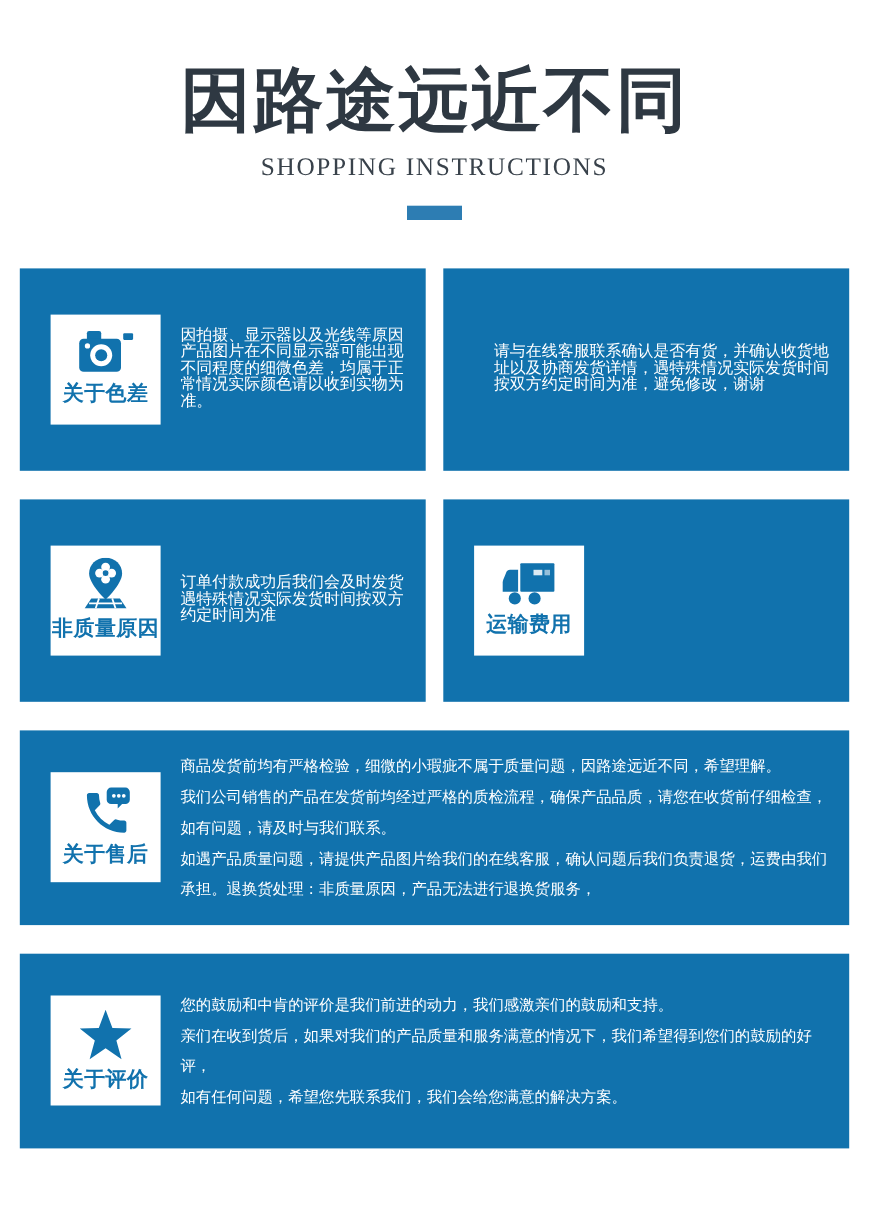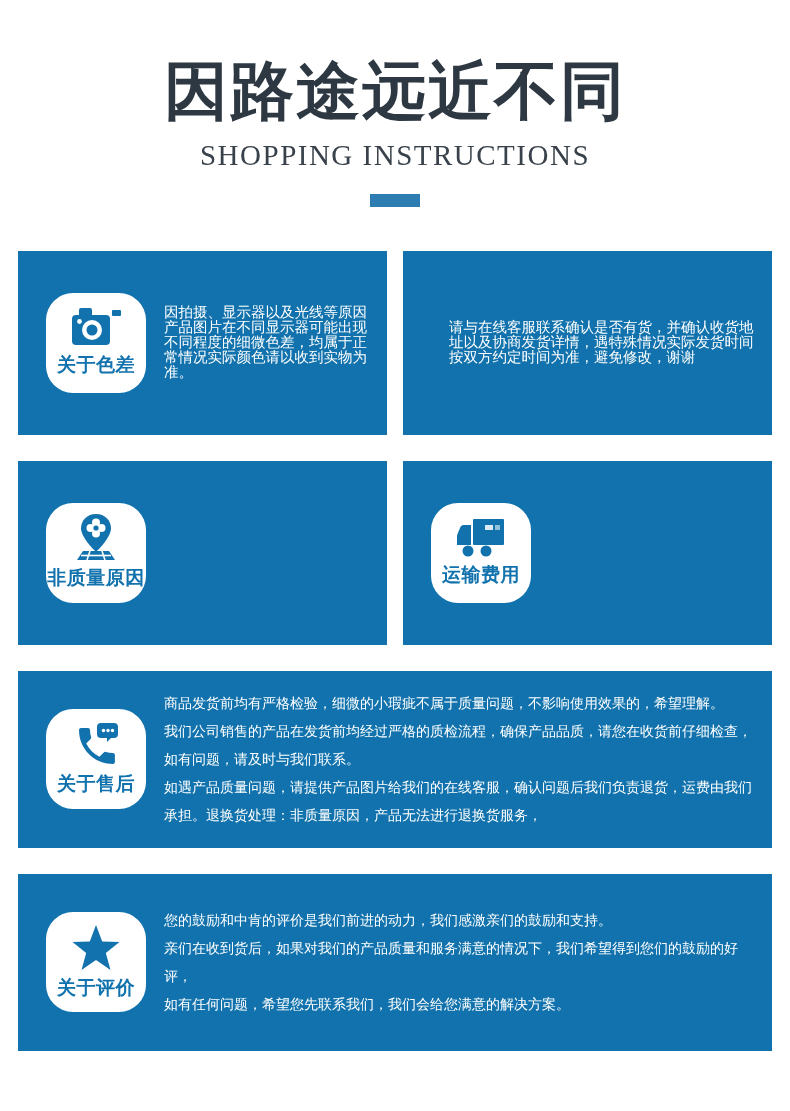--- a/index.html
+++ b/index.html
@@ -11,21 +11,21 @@
     overflow: hidden;
   }
   .header { text-align: center; padding-top: 54px; }
   .page-title {
     font-family: "Liberation Serif", "DejaVu Serif", serif;
     font-size: 64px; font-weight: bold; color: #2e3842;
     line-height: 1.2; letter-spacing: 2px;
   }
   .page-subtitle {
     font-family: "Liberation Serif", "DejaVu Serif", serif;
-    font-size: 29px; color: #39424b; letter-spacing: 1.5px;
+    font-size: 23px; color: #39424b; letter-spacing: 1.5px;
     margin-top: 8px;
   }
   .title-divider {
     width: 50px; height: 13px; background: #2d7db3;
     margin: 22px auto 0;
   }
   .cards-grid {
     display: grid;
     grid-template-columns: 1fr 1fr;
     column-gap: 16px; row-gap: 26px;
@@ -37,21 +37,20 @@
     height: 184px;
     padding: 0 12px 0 28px;
   }
   .card.full { grid-column: 1 / 3; height: 177px; }
   .tile {
     width: 100px; height: 100px; background: #ffffff;
     flex: 0 0 100px;
     display: flex; flex-direction: column;
     align-items: center; justify-content: center;
     gap: 3px;
-    border-radius: 27px;
   }
   .tile svg { display: block; }
   .tile-label {
     color: #1172ad; font-weight: bold; font-size: 19px;
     letter-spacing: 0.5px; white-space: nowrap;
   }
   .card-text {
     color: #ffffff;
     margin-left: 18px;
     white-space: pre-line;
@@ -99,20 +98,22 @@
         <line x1="30" y1="37" x2="33" y2="46" stroke="#ffffff" stroke-width="1.6"></line>
         <path d="M24 0 C15.2 0 9 6.3 9 14.3 C9 24 24 38 24 38 C24 38 39 24 39 14.3 C39 6.3 32.8 0 24 0 Z"></path>
         <circle cx="24" cy="8.5" r="4" fill="#ffffff"></circle>
         <circle cx="29.5" cy="14" r="4" fill="#ffffff"></circle>
         <circle cx="24" cy="19.5" r="4" fill="#ffffff"></circle>
         <circle cx="18.5" cy="14" r="4" fill="#ffffff"></circle>
         <circle cx="24" cy="14" r="2.6"></circle>
       </svg>
       <div class="tile-label">非质量原因</div>
     </div>
+    <div class="card-text">订单付款成功后我们会及时发货
+遇特殊情况实际发货时间按双方约定时间为准</div>
   </div>
 
   <div class="card">
     <div class="tile">
       <svg class="icon" width="52" height="42" viewBox="0 0 52 42">
         <rect x="18" y="2" width="31" height="26" rx="1"></rect>
         <path d="M16 8 L8.5 8 C7 8 5.8 9 5.2 10.4 L2.5 17 C2.2 17.8 2 18.6 2 19.5 L2 28 L16 28 Z"></path>
         <circle cx="13" cy="34" r="5.5"></circle>
         <circle cx="31" cy="34" r="5.5"></circle>
         <rect x="30" y="8" width="8" height="5" fill="#ffffff" opacity="0.85"></rect>
@@ -126,21 +127,21 @@
     <div class="tile">
       <svg class="icon" width="48" height="46" viewBox="0 0 48 46">
         <path d="M14.2 21.6 c2.9 5.7 7.5 10.3 13.2 13.2 l4.4-4.4 c0.5-0.5 1.3-0.7 2-0.5 c2.2 0.7 4.7 1.1 7.1 1.1 c1.1 0 2 0.9 2 2 v7 c0 1.1-0.9 2-2 2 C22.1 42 7 26.9 7 8 c0-1.1 0.9-2 2-2 h7 c1.1 0 2 0.9 2 2 c0 2.5 0.4 4.9 1.1 7.1 c0.2 0.7 0.1 1.5-0.5 2 l-4.4 4.5 z"></path>
         <path d="M29 1 h13 a4 4 0 0 1 4 4 v7 a4 4 0 0 1 -4 4 h-3 l-4 4 v-4 h-6 a4 4 0 0 1 -4-4 v-7 a4 4 0 0 1 4-4 z"></path>
         <circle cx="31.5" cy="8.5" r="1.7" fill="#ffffff"></circle>
         <circle cx="36" cy="8.5" r="1.7" fill="#ffffff"></circle>
         <circle cx="40.5" cy="8.5" r="1.7" fill="#ffffff"></circle>
       </svg>
       <div class="tile-label">关于售后</div>
     </div>
-    <div class="card-text">商品发货前均有严格检验，细微的小瑕疵不属于质量问题，不影响使用效果的，希望理解。
+    <div class="card-text">商品发货前均有严格检验，细微的小瑕疵不属于质量问题，因路途远近不同，希望理解。
 我们公司销售的产品在发货前均经过严格的质检流程，确保产品品质，请您在收货前仔细检查，如有问题，请及时与我们联系。
 如遇产品质量问题，请提供产品图片给我们的在线客服，确认问题后我们负责退货，运费由我们承担。退换货处理：非质量原因，产品无法进行退换货服务，</div>
   </div>
 
   <div class="card full">
     <div class="tile">
       <svg class="icon" width="52" height="48" viewBox="0 0 50 48">
         <polygon points="25,1 31.2,17.5 48.5,18 34.8,29 39.5,46 25,36 10.5,46 15.2,29 1.5,18 18.8,17.5"></polygon>
       </svg>
       <div class="tile-label">关于评价</div>

